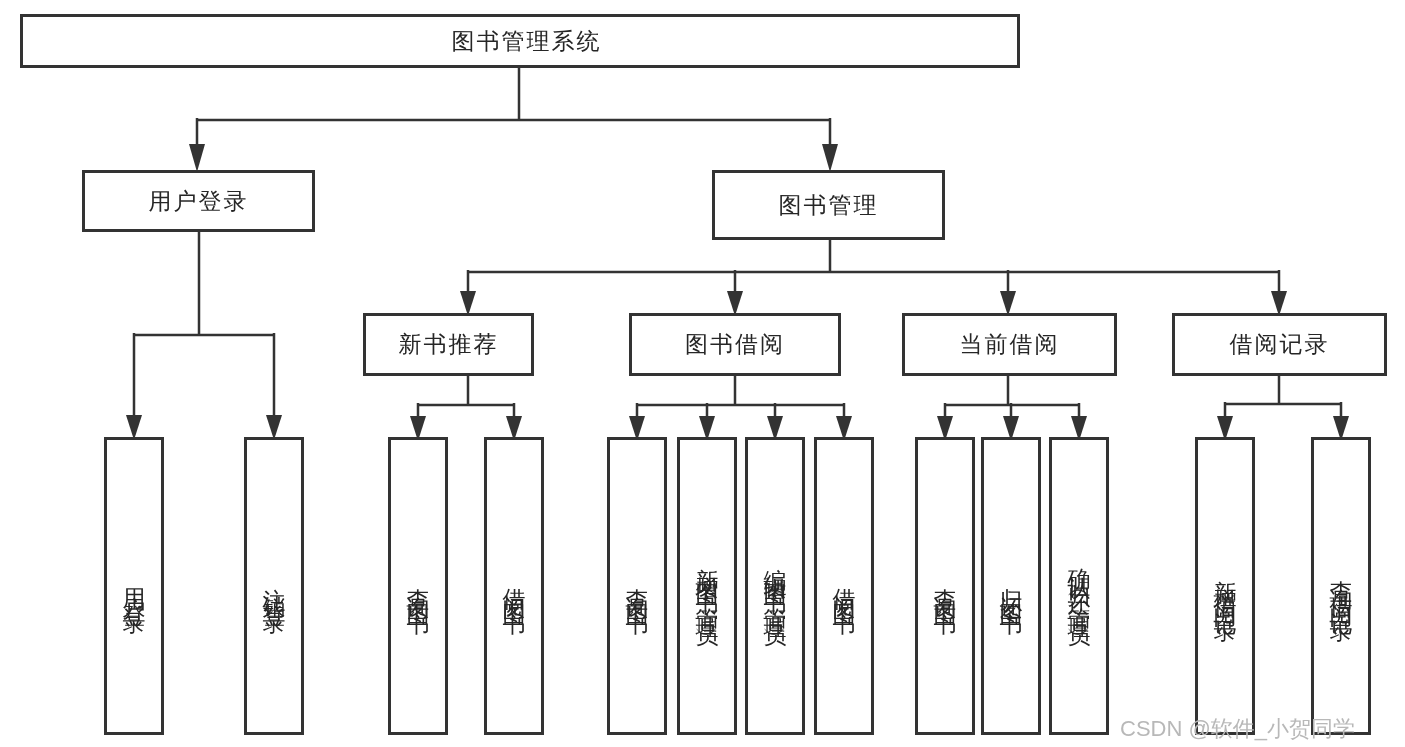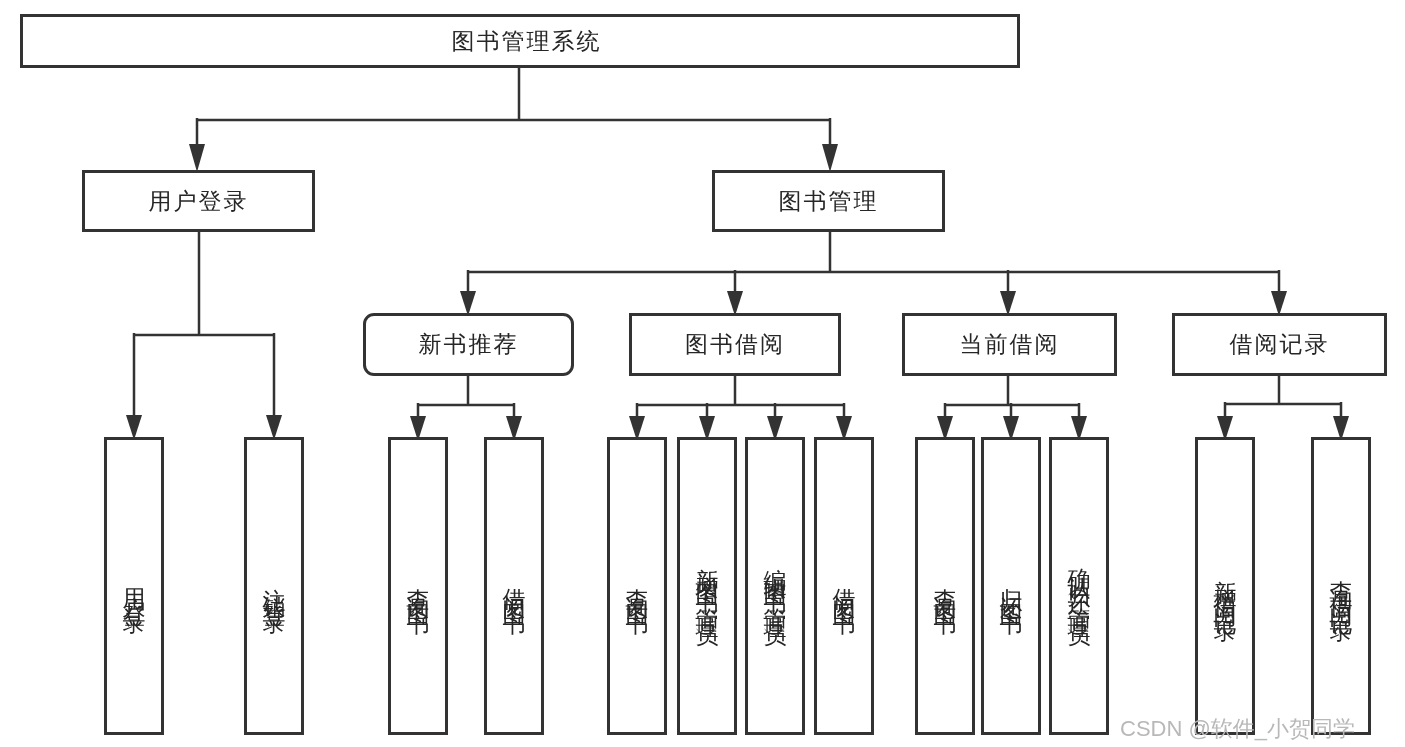--- a/index.html
+++ b/index.html
@@ -78,25 +78,25 @@
     </g>
   </svg>
 
   <div class="box h-box" style="left:20px;top:14px;width:1000px;height:54px;padding-left:13px;">
     <span>图书管理系统</span>
   </div>
 
   <div class="box h-box" style="left:82px;top:170px;width:233px;height:62px;">
     <span>用户登录</span>
   </div>
-  <div class="box h-box" style="left:712px;top:170px;width:233px;height:62px;">
+  <div class="box h-box" style="left:712px;top:170px;width:233px;height:70px;">
     <span>图书管理</span>
   </div>
 
-  <div class="box h-box" style="left:363px;top:313px;width:211px;height:63px;border-radius:11px;">
+  <div class="box h-box" style="left:363px;top:313px;width:171px;height:63px;">
     <span>新书推荐</span>
   </div>
   <div class="box h-box" style="left:629px;top:313px;width:212px;height:63px;text-align:center;">
     <span>图书借阅</span>
   </div>
   <div class="box h-box" style="left:902px;top:313px;width:215px;height:63px;">
     <span>当前借阅</span>
   </div>
   <div class="box h-box" style="left:1172px;top:313px;width:215px;height:63px;">
     <span>借阅记录</span>

